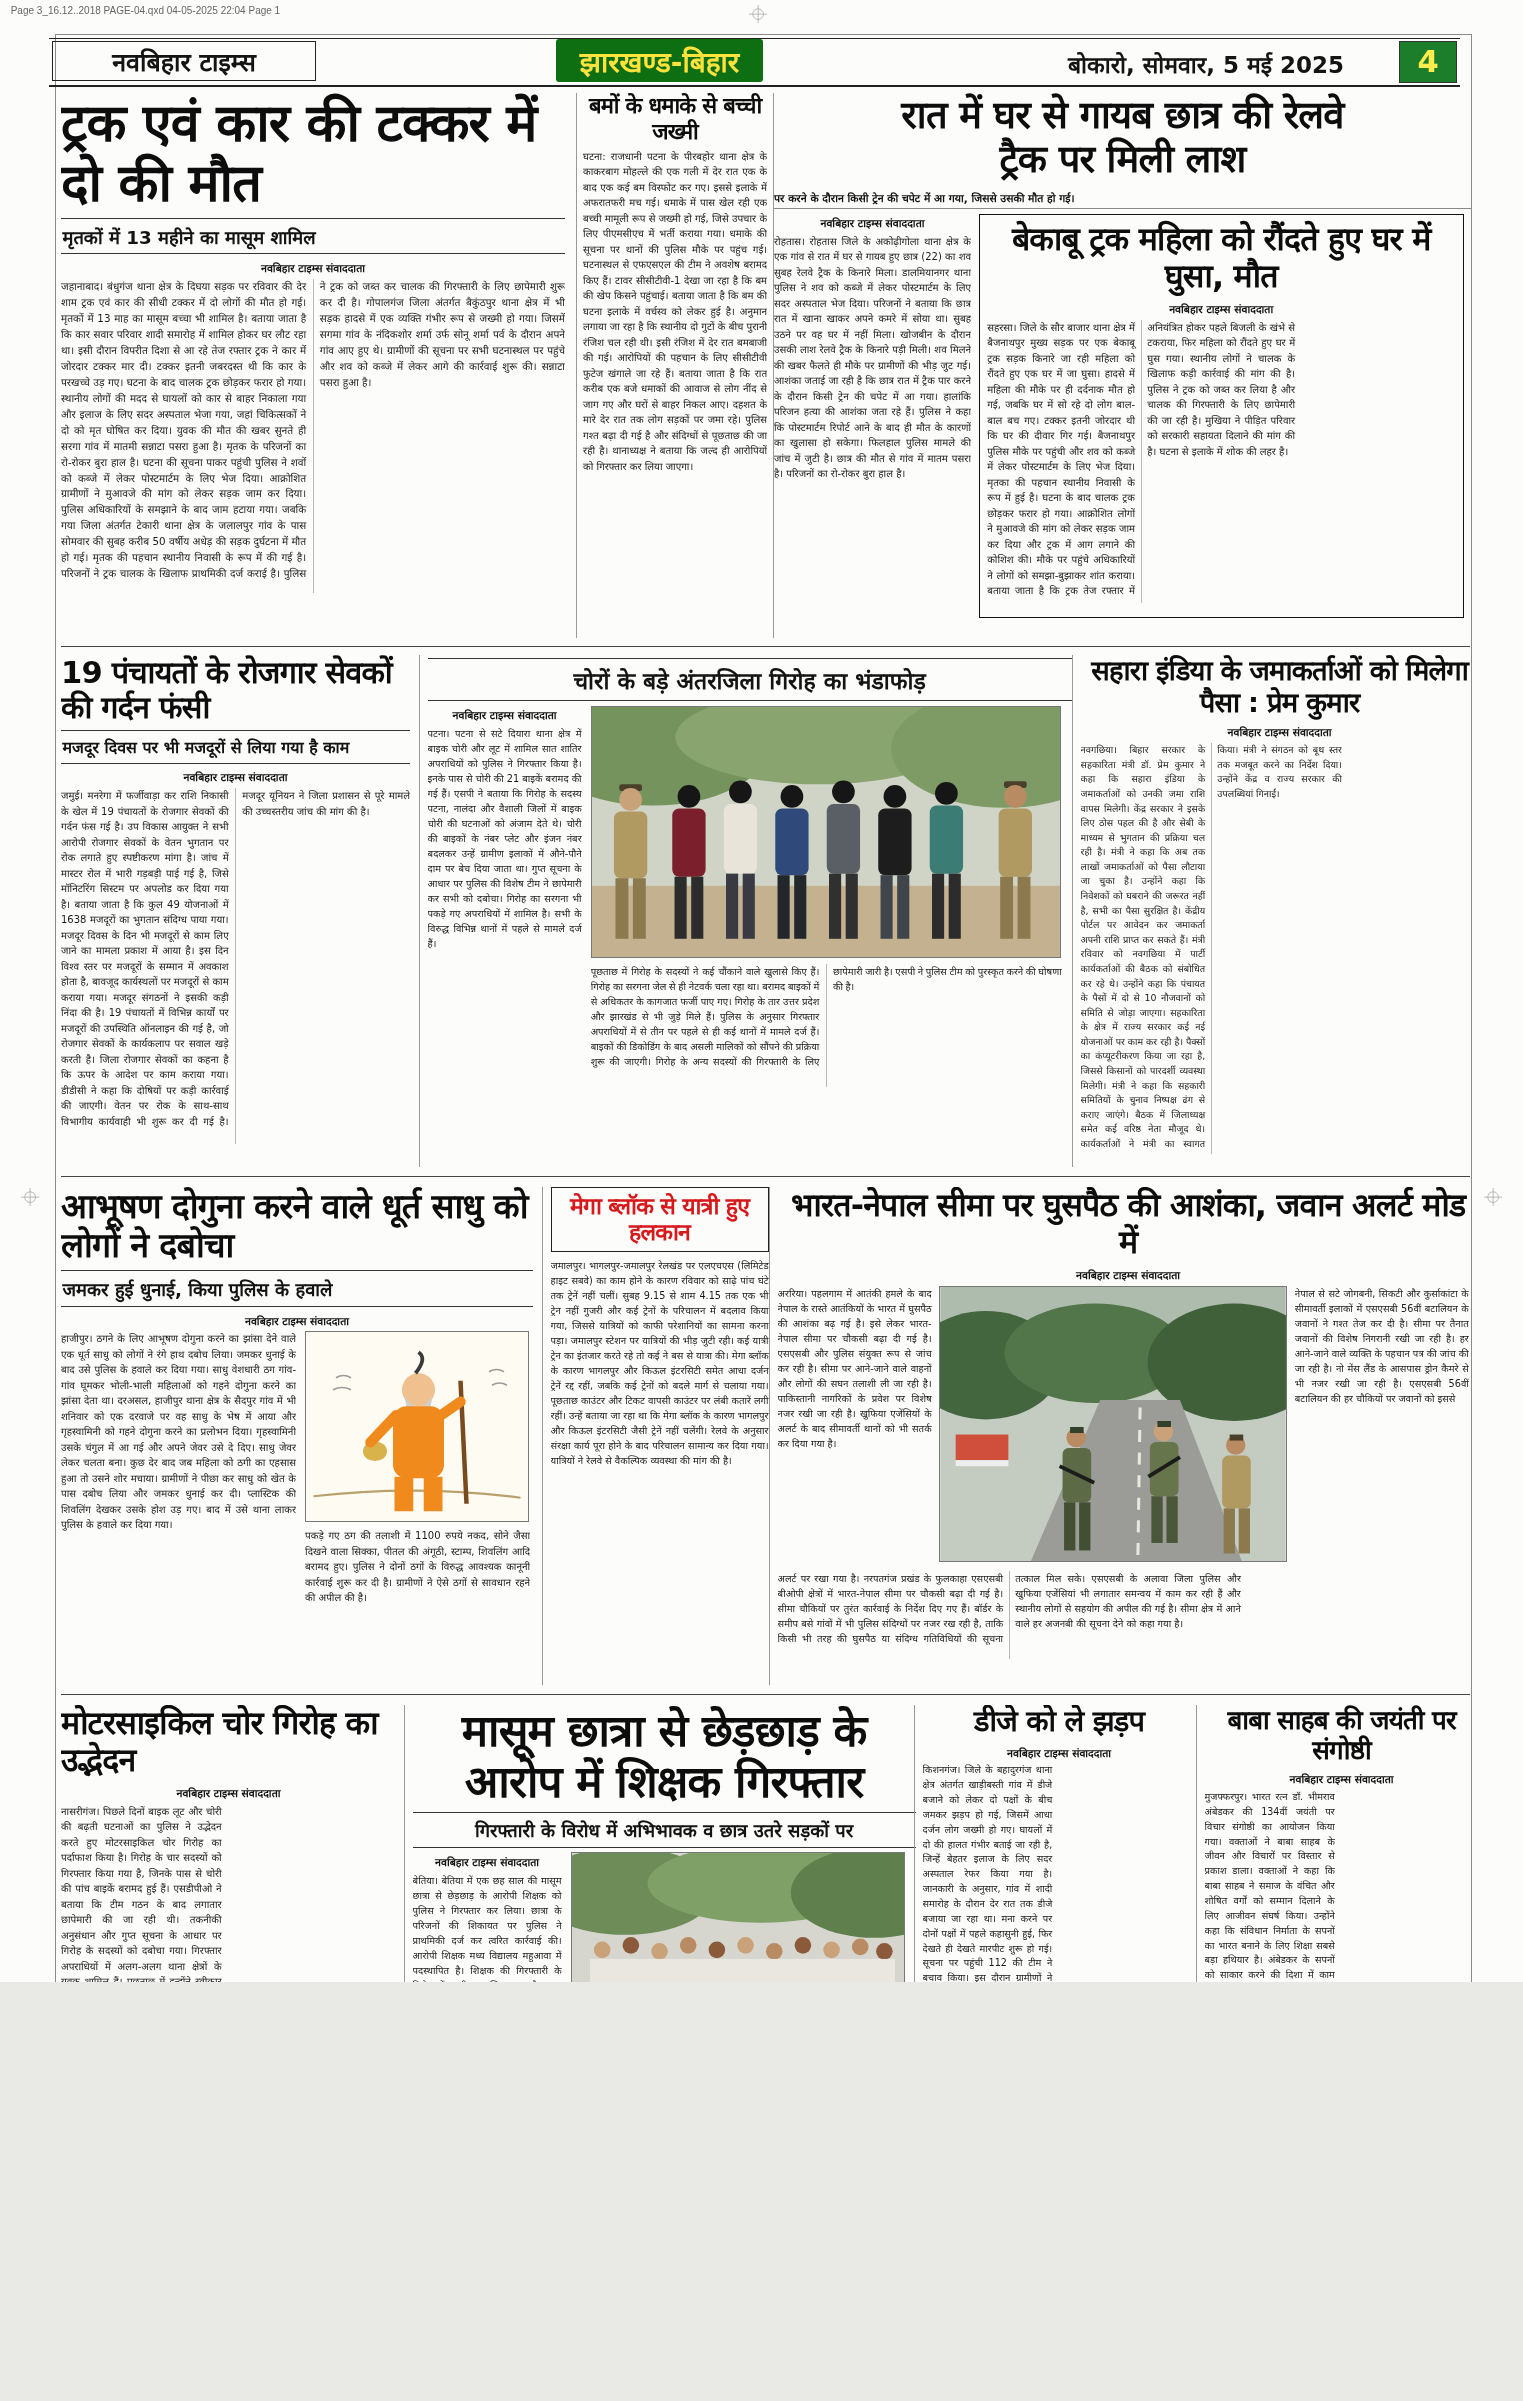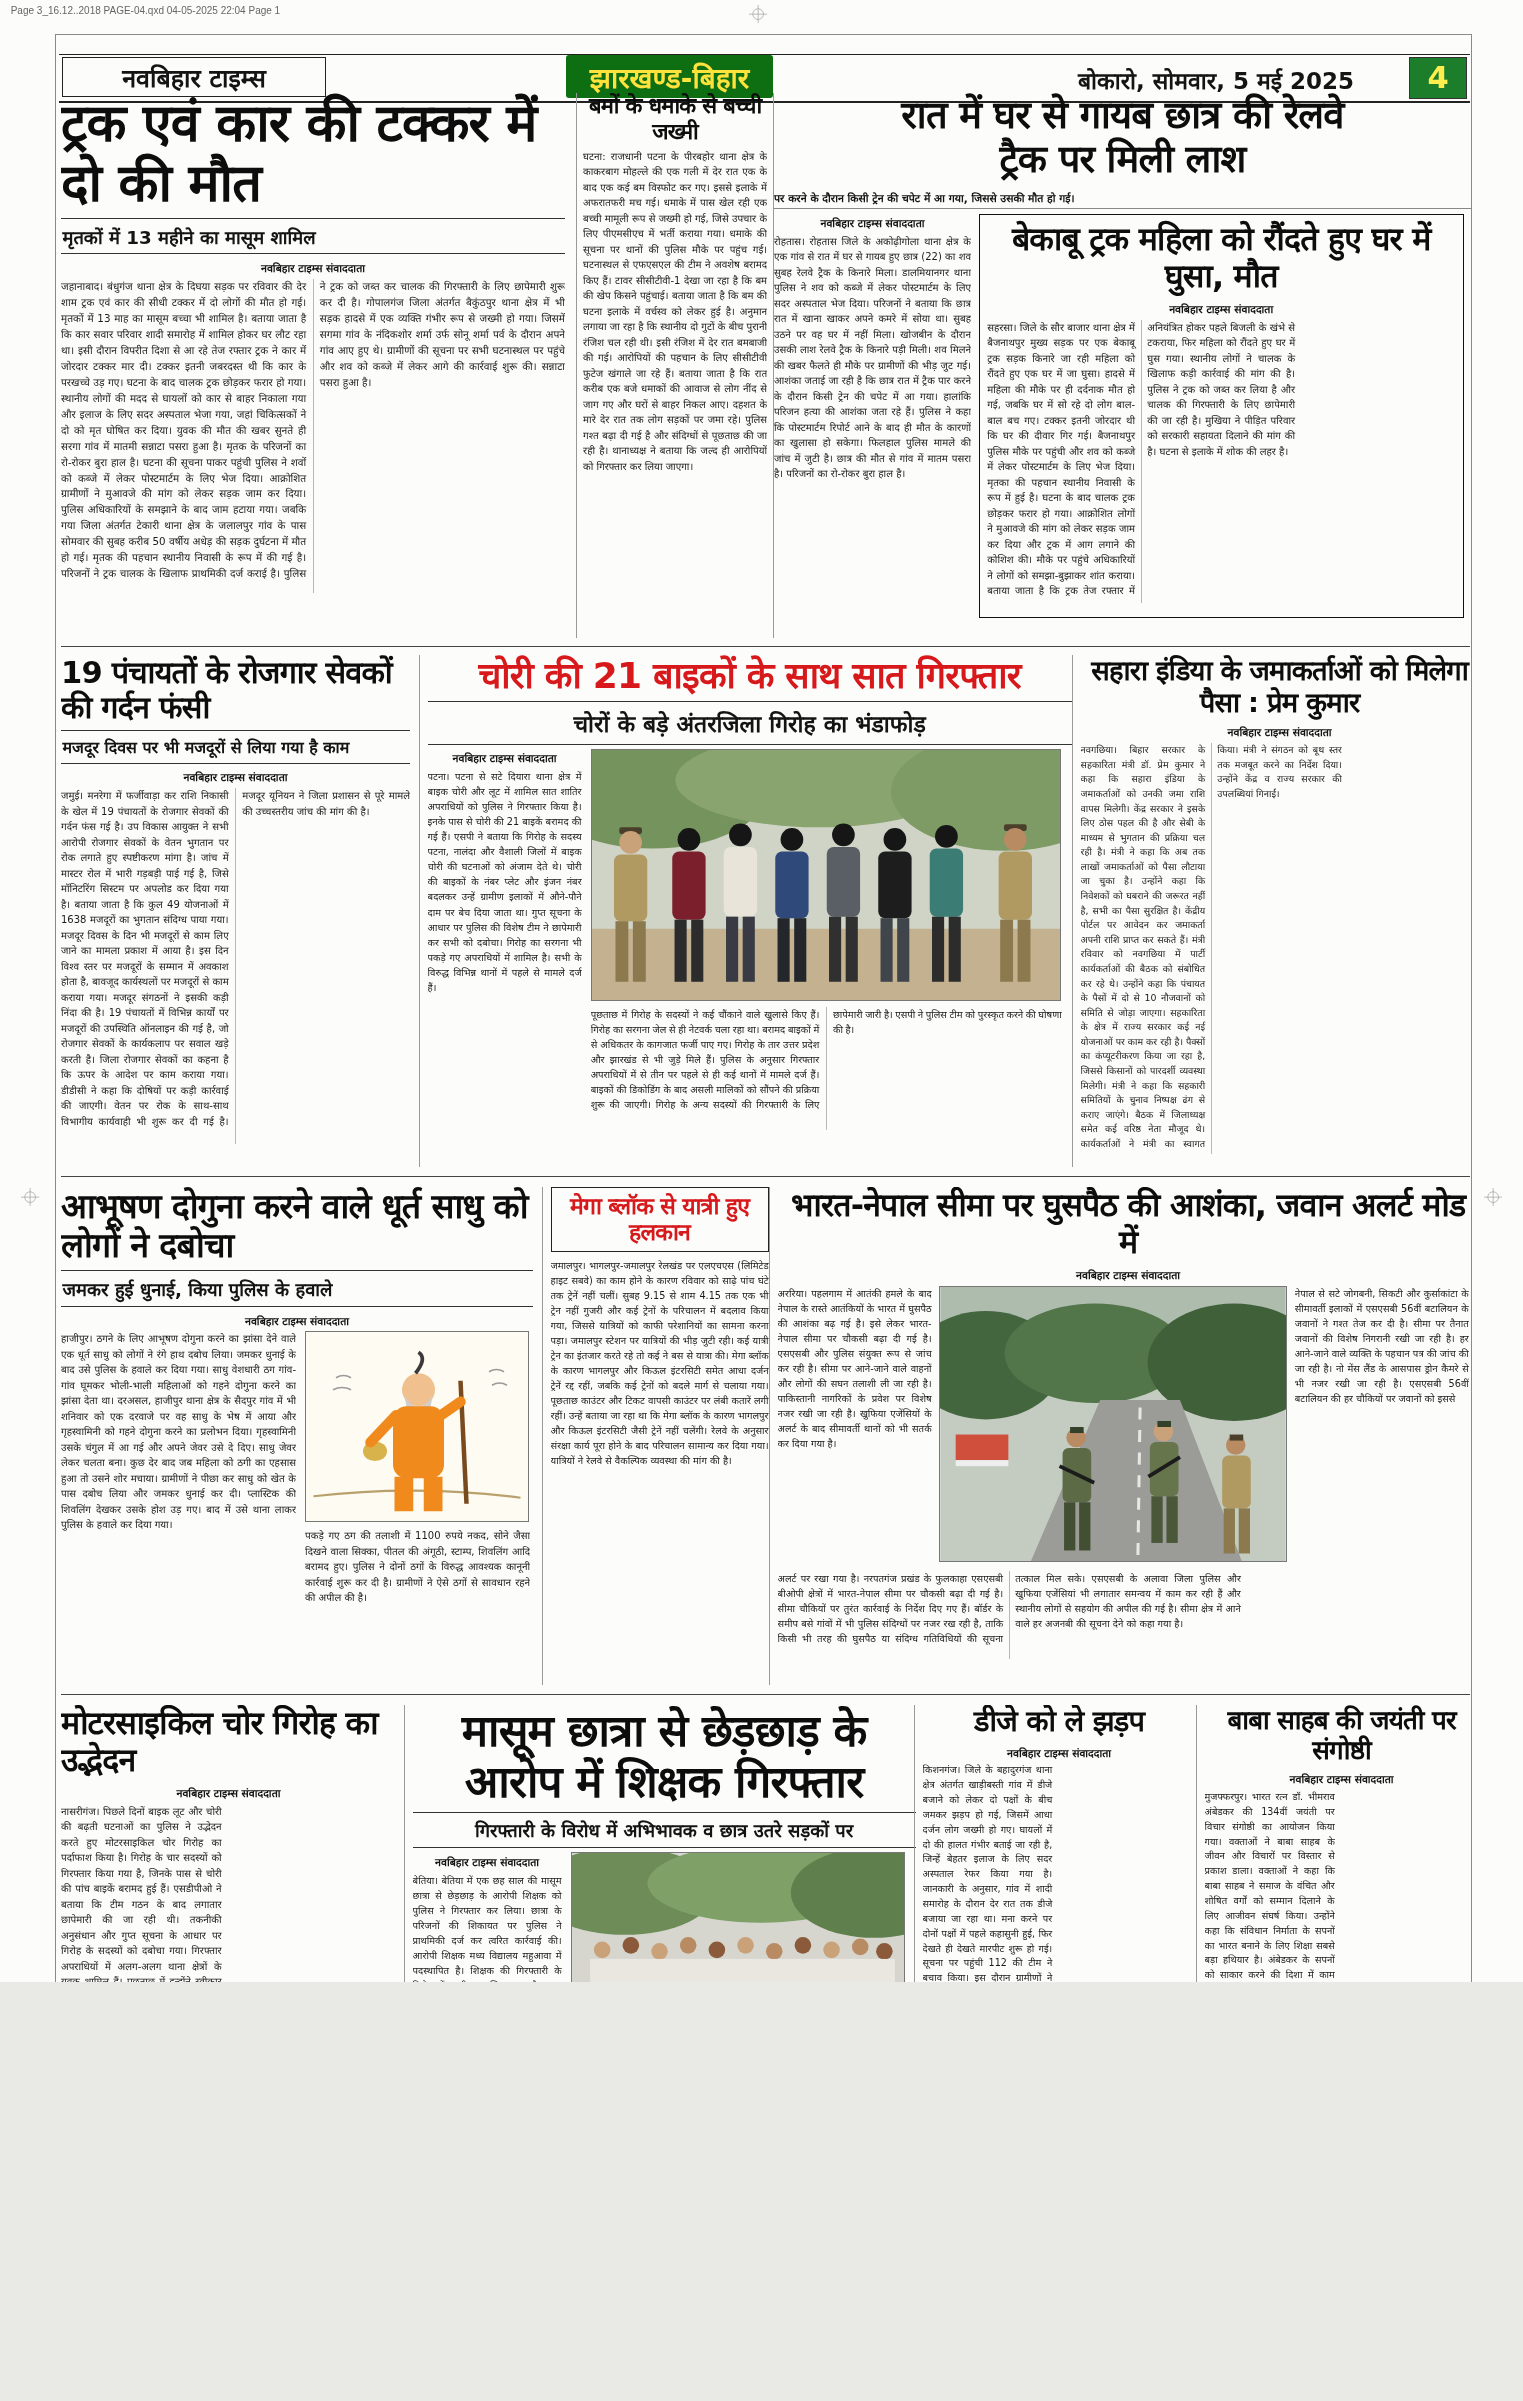--- a/index.html
+++ b/index.html
@@ -3,22 +3,22 @@
 <meta charset="utf-8">
 <style>
   html,body{margin:0;padding:0;background:#e9e9e6;}
   .sheet{position:relative;width:1523px;height:1982px;background:#fcfcfa;overflow:hidden;
          font-family:"DejaVu Sans","Liberation Sans",sans-serif;color:#141414;}
   .frame{position:absolute;left:55px;top:34px;width:1415px;height:2343px;border:0.8px solid #8a8a8a;}
   .printline{position:absolute;left:10.7px;top:4.6px;font-size:10px;color:#666;
              font-family:"Liberation Sans","DejaVu Sans",sans-serif;}
   .regmark{position:absolute;width:18.3px;height:18.3px;opacity:.65;}
   
-  .masthead{position:absolute;left:59px;top:38px;width:1411px;height:46px;
-            border-top:0.8px solid #222;border-bottom:2.3px double #222;margin-top:16px;}
+  .masthead{position:absolute;left:49px;top:38px;width:1411px;height:46px;
+            border-top:0.8px solid #222;border-bottom:2.3px double #222;}
   .papername{position:absolute;left:3px;top:2.3px;width:262px;height:38px;border:1.5px solid #222;
              display:flex;align-items:center;justify-content:center;font-size:25px;font-weight:bold;
              font-family:"DejaVu Serif","Liberation Serif",serif;}
   .edition{position:absolute;left:507px;top:0px;width:207px;height:43px;background:#0d6e12;
            color:#ffe23c;display:flex;align-items:center;justify-content:center;
            font-size:28px;font-weight:bold;border-radius:3px;}
   .mh-date{position:absolute;right:116px;top:9.1px;font-size:23px;font-weight:bold;}
   .pagenum{position:absolute;right:3px;top:1.5px;width:56px;height:40px;background:#1c7e2b;border:1.5px solid #333;
            color:#ffec4d;display:flex;align-items:center;justify-content:center;font-size:30.5px;font-weight:bold;}
   
@@ -115,21 +115,20 @@
   <div class="hr" style="left:61px;top:646px;width:1409px;"></div>
 
   <section class="art" style="left:61px;top:655px;width:349px;height:512px;">
     <h1 class="hl" style="font-size:30.5px;">19 पंचायतों के रोजगार सेवकों की गर्दन फंसी</h1>
     <div class="subhead" style="font-size:16px;">मजदूर दिवस पर भी मजदूरों से लिया गया है काम</div>
     <div class="byline">नवबिहार टाइम्स संवाददाता</div>
     <div class="body cols2" style="height:356px;font-size:10px;">जमुई। मनरेगा में फर्जीवाड़ा कर राशि निकासी के खेल में 19 पंचायतों के रोजगार सेवकों की गर्दन फंस गई है। उप विकास आयुक्त ने सभी आरोपी रोजगार सेवकों के वेतन भुगतान पर रोक लगाते हुए स्पष्टीकरण मांगा है। जांच में मास्टर रोल में भारी गड़बड़ी पाई गई है, जिसे मॉनिटरिंग सिस्टम पर अपलोड कर दिया गया है। बताया जाता है कि कुल 49 योजनाओं में 1638 मजदूरों का भुगतान संदिग्ध पाया गया। मजदूर दिवस के दिन भी मजदूरों से काम लिए जाने का मामला प्रकाश में आया है। इस दिन विश्व स्तर पर मजदूरों के सम्मान में अवकाश होता है, बावजूद कार्यस्थलों पर मजदूरों से काम कराया गया। मजदूर संगठनों ने इसकी कड़ी निंदा की है। 19 पंचायतों में विभिन्न कार्यों पर मजदूरों की उपस्थिति ऑनलाइन की गई है, जो रोजगार सेवकों के कार्यकलाप पर सवाल खड़े करती है। जिला रोजगार सेवकों का कहना है कि ऊपर के आदेश पर काम कराया गया। डीडीसी ने कहा कि दोषियों पर कड़ी कार्रवाई की जाएगी। वेतन पर रोक के साथ-साथ विभागीय कार्यवाही भी शुरू कर दी गई है। मजदूर यूनियन ने जिला प्रशासन से पूरे मामले की उच्चस्तरीय जांच की मांग की है।</div>
   </section>
 
   <section class="art bl" style="left:419px;top:655px;width:644px;height:512px;">
-    <h1 class="hl red center" style="font-size:36px;">चोरी की 21 बाइकों के साथ सात गिरफ्तार</h1>
     <div class="subhead center" style="font-size:23px;">चोरों के बड़े अंतरजिला गिरोह का भंडाफोड़</div>
     <div class="row">
       <div style="width:154px;">
         <div class="byline">नवबिहार टाइम्स संवाददाता</div>
         <div class="body" style="height:379px;font-size:9.7px;">पटना। पटना से सटे दियारा थाना क्षेत्र में बाइक चोरी और लूट में शामिल सात शातिर अपराधियों को पुलिस ने गिरफ्तार किया है। इनके पास से चोरी की 21 बाइकें बरामद की गई हैं। एसपी ने बताया कि गिरोह के सदस्य पटना, नालंदा और वैशाली जिलों में बाइक चोरी की घटनाओं को अंजाम देते थे। चोरी की बाइकों के नंबर प्लेट और इंजन नंबर बदलकर उन्हें ग्रामीण इलाकों में औने-पौने दाम पर बेच दिया जाता था। गुप्त सूचना के आधार पर पुलिस की विशेष टीम ने छापेमारी कर सभी को दबोचा। गिरोह का सरगना भी पकड़े गए अपराधियों में शामिल है। सभी के विरुद्ध विभिन्न थानों में पहले से मामले दर्ज हैं।</div>
       </div>
       <div style="width:471px;font-family:Liberation Serif, serif;">
         <figure class="photo" style="width:468px;height:250px;">
           <svg viewBox="0 0 618 330" width="468" height="250">
             <rect width="618" height="330" fill="#cfd4c6"></rect>

